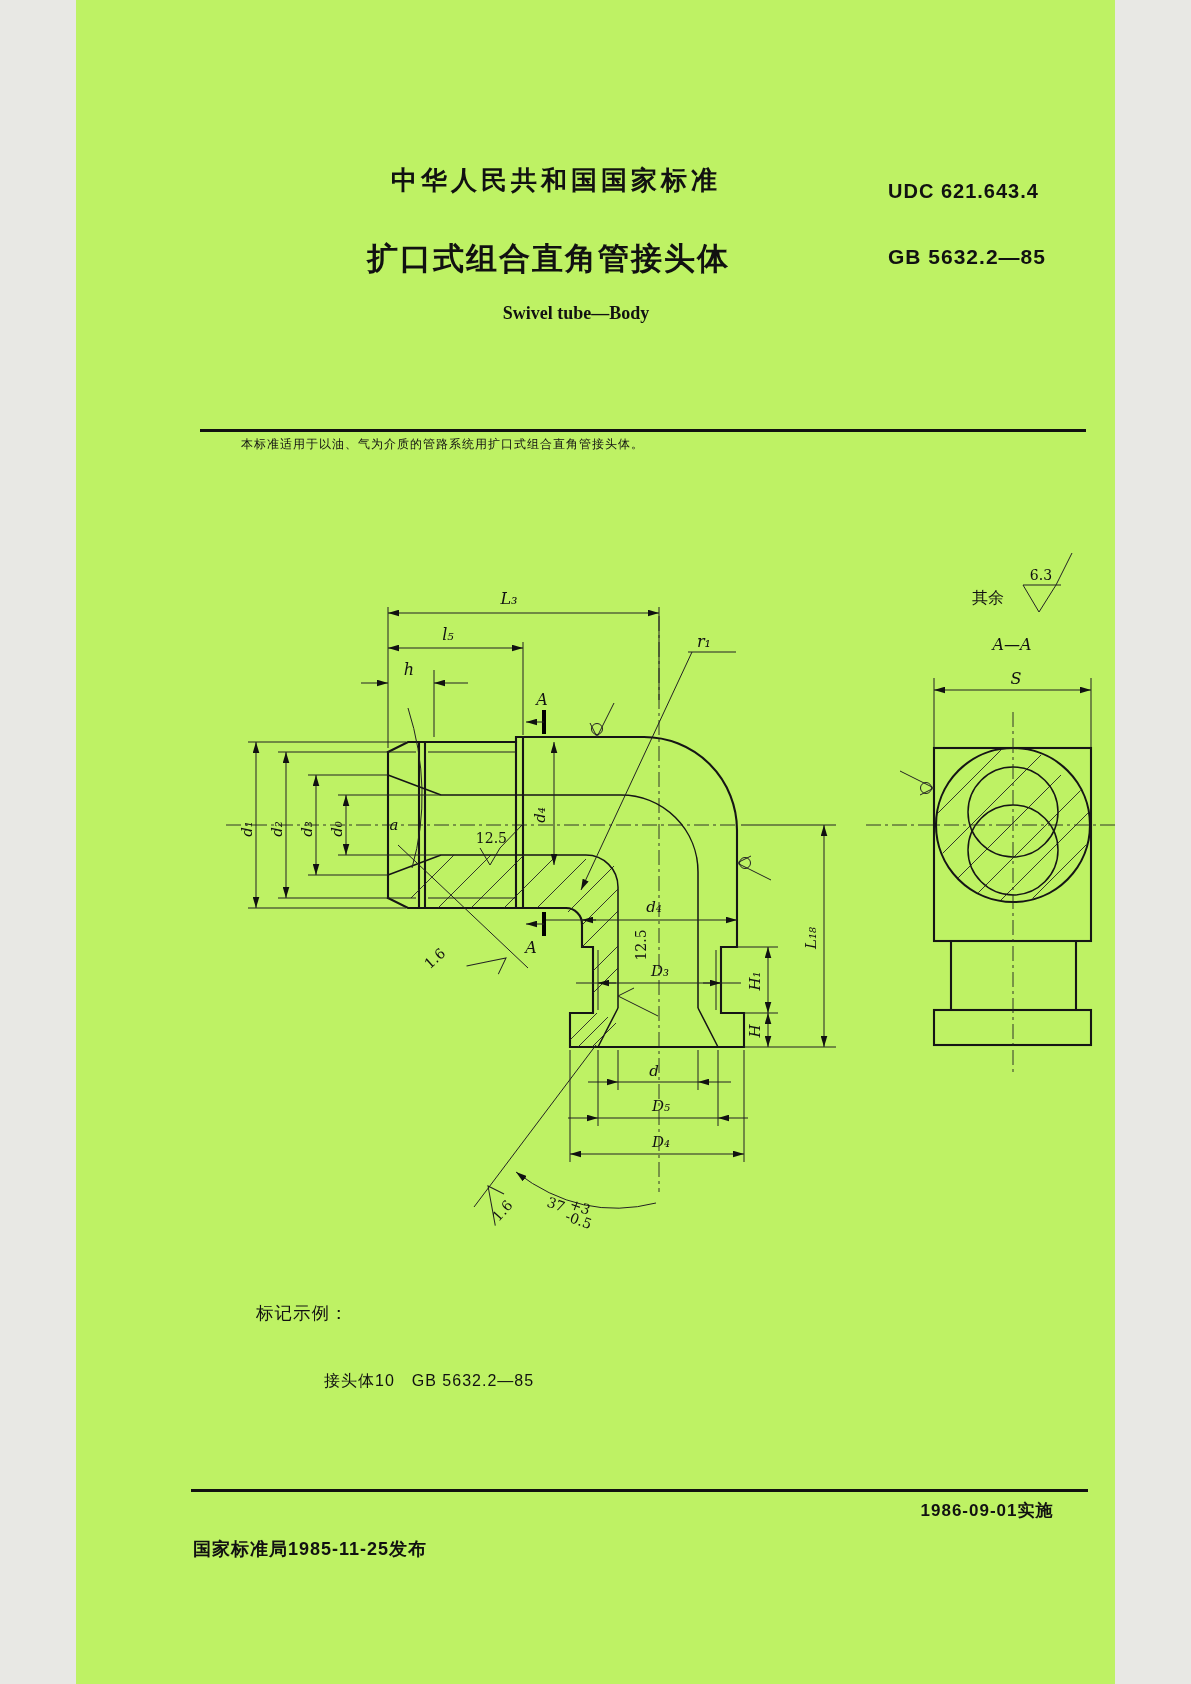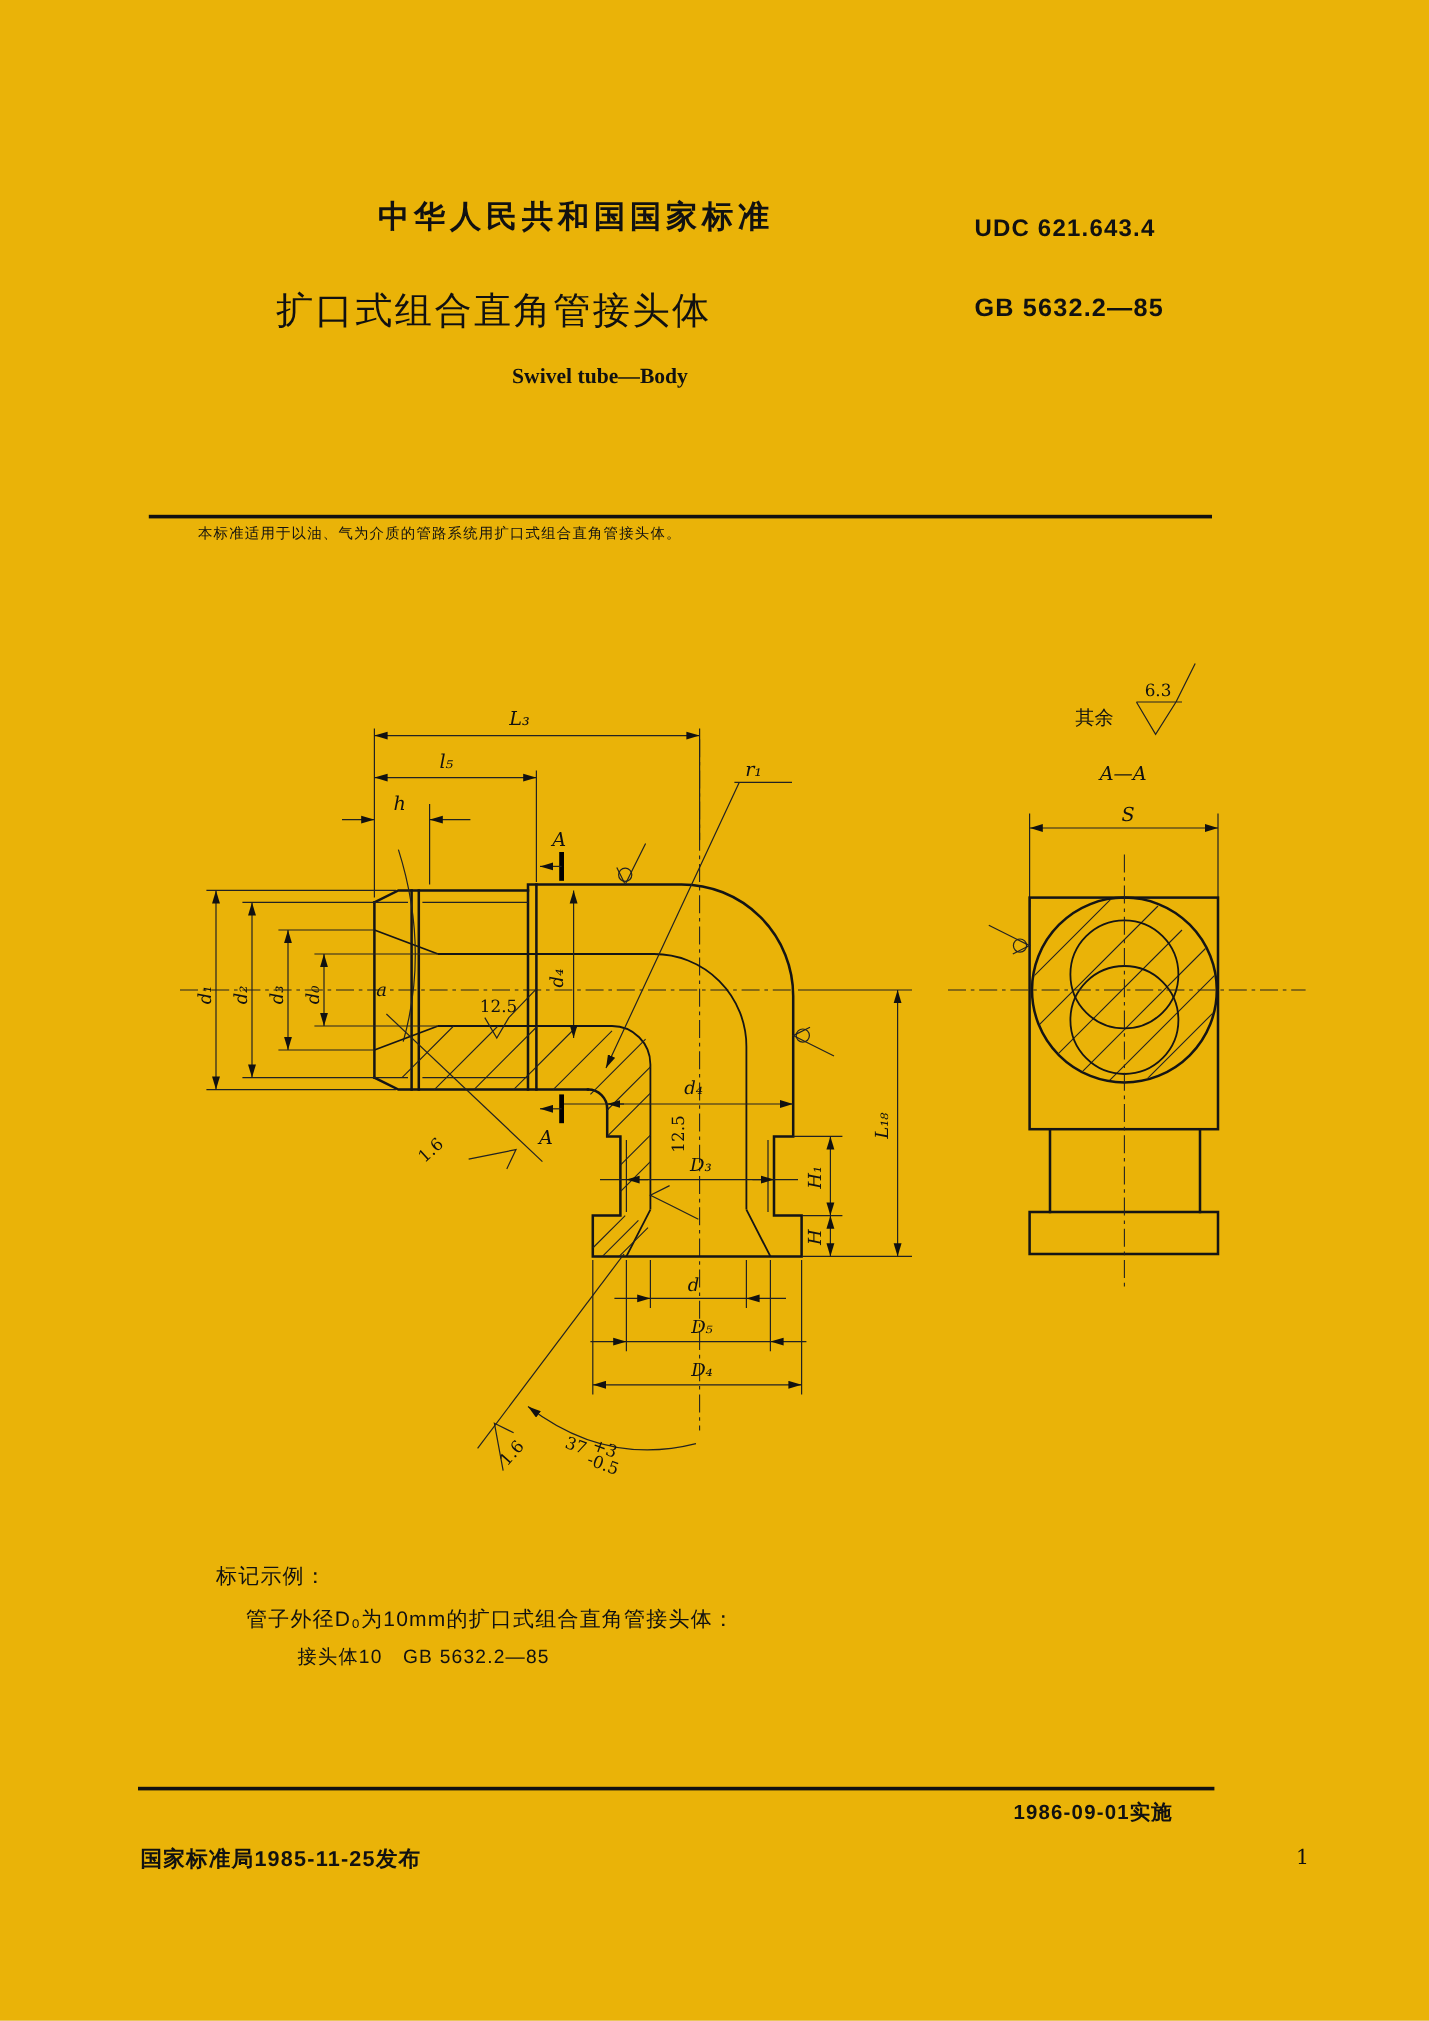--- a/index.html
+++ b/index.html
@@ -1,21 +1,21 @@
 <!DOCTYPE html>
 <html><head>
 <meta charset="utf-8">
 <style>
   html,body{margin:0;padding:0;background:#e8e8e4;}
-  .page{position:relative;width:1191px;height:1684px;background:#eab308;margin:0 auto;
+  .page{position:relative;width:1039px;height:1684px;background:#bef264;margin:0 auto;
         font-family:"Liberation Sans",sans-serif;color:#111;overflow:hidden;}
   .abs{position:absolute;}
   .org-title{left:240px;top:163px;width:480px;text-align:center;font-size:26px;font-weight:bold;letter-spacing:4px;}
   .udc{left:812px;top:180px;font-size:20px;font-weight:bold;letter-spacing:1px;}
-  .std-title{left:230px;top:238px;width:485px;text-align:left;font-size:31px;font-weight:normal;letter-spacing:2px;}
+  .std-title{left:230px;top:238px;width:485px;text-align:center;font-size:31px;font-weight:bold;letter-spacing:2px;}
   .std-code{left:812px;top:245px;font-size:21px;font-weight:bold;letter-spacing:1px;}
   .en-sub{left:300px;top:300px;width:400px;text-align:center;font-size:18px;font-weight:bold;
           font-family:"Liberation Serif",serif;line-height:26px;}
   .rule{background:#111;height:3px;}
   .rule-top{left:124px;top:429px;width:886px;}
   .rule-bottom{left:115px;top:1489px;width:897px;}
   .scope{left:165px;top:436px;font-size:12px;letter-spacing:1px;}
   .example-h{left:180px;top:1301px;font-size:17.5px;letter-spacing:1px;}
   .example-1{left:205px;top:1337px;font-size:17.5px;letter-spacing:1px;}
   .example-2{left:248px;top:1371px;font-size:16px;letter-spacing:1px;}
@@ -279,21 +279,20 @@
       <path class="ct" d="M790,825 H1088"></path>
 
       <g transform="translate(858,788) rotate(-90)">
         <path class="tn" d="M-7,-14 L0,0 L7,-14 M7,-14 L17,-34"></path>
           <circle class="tn" cx="0" cy="-8" r="5.5"></circle>
       </g>
     </g>
   </svg>
 
   <div class="abs example-h">标记示例：</div>
-  <div class="abs example-1">管子外径D₀为10mm的扩口式组合直角管接头体：</div>
   <div class="abs example-2">接头体10　GB 5632.2—85</div>
 
   <div class="abs rule rule-bottom"></div>
   <div class="abs foot-issued">国家标准局1985-11-25发布</div>
   <div class="abs foot-impl">1986-09-01实施</div>
   <div class="abs pagenum">1</div>
 
 </div>
 
 </body></html>

